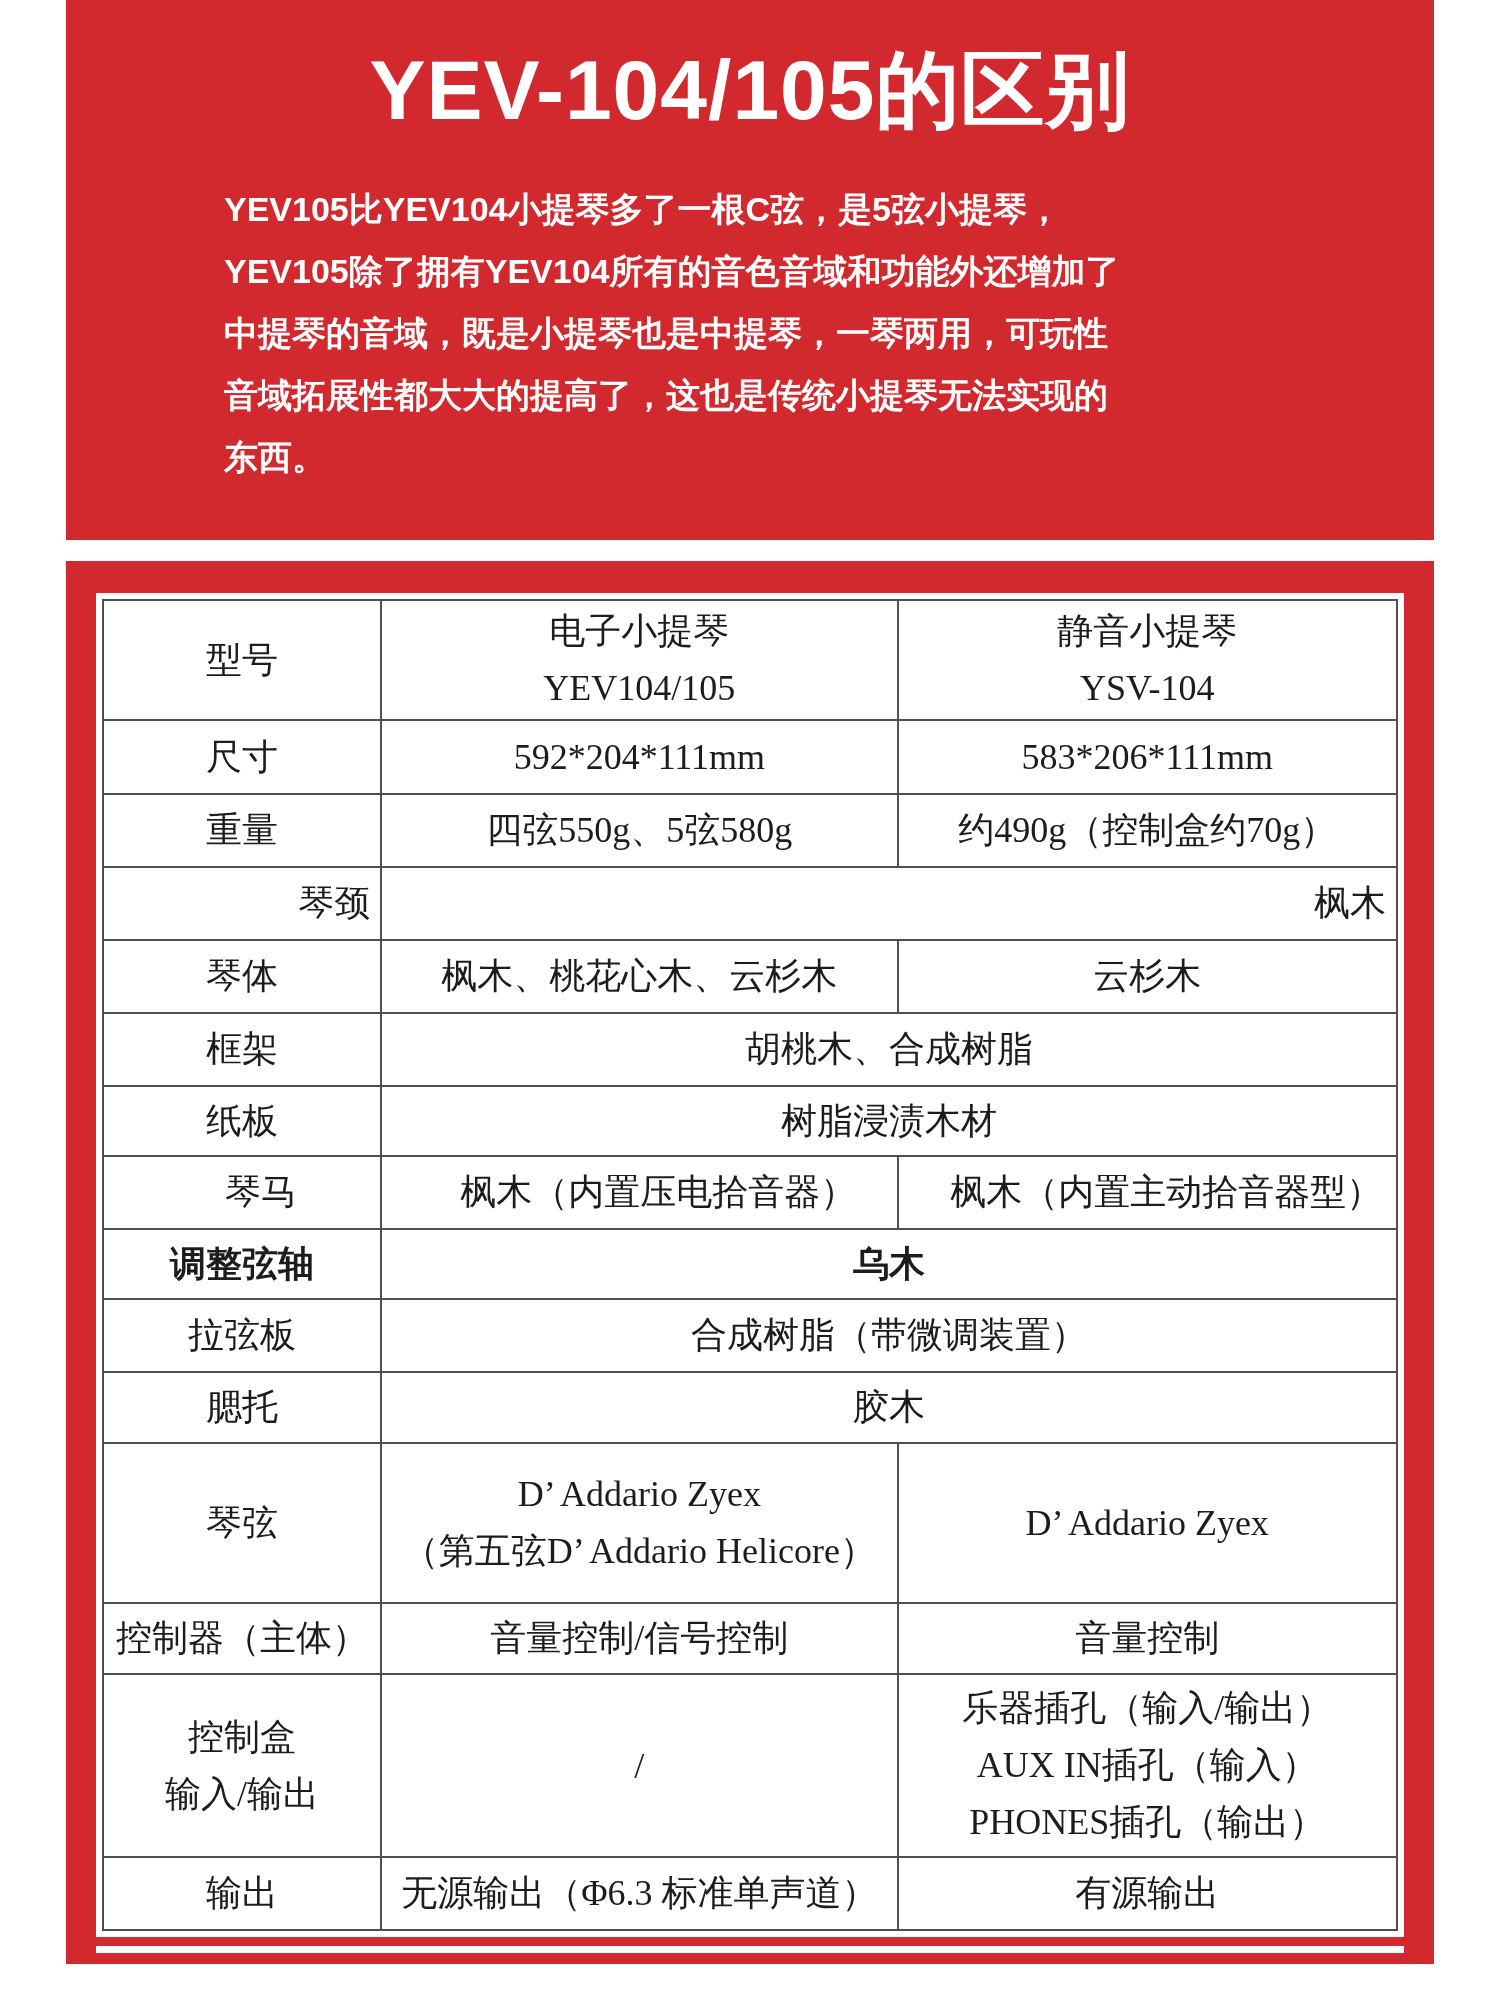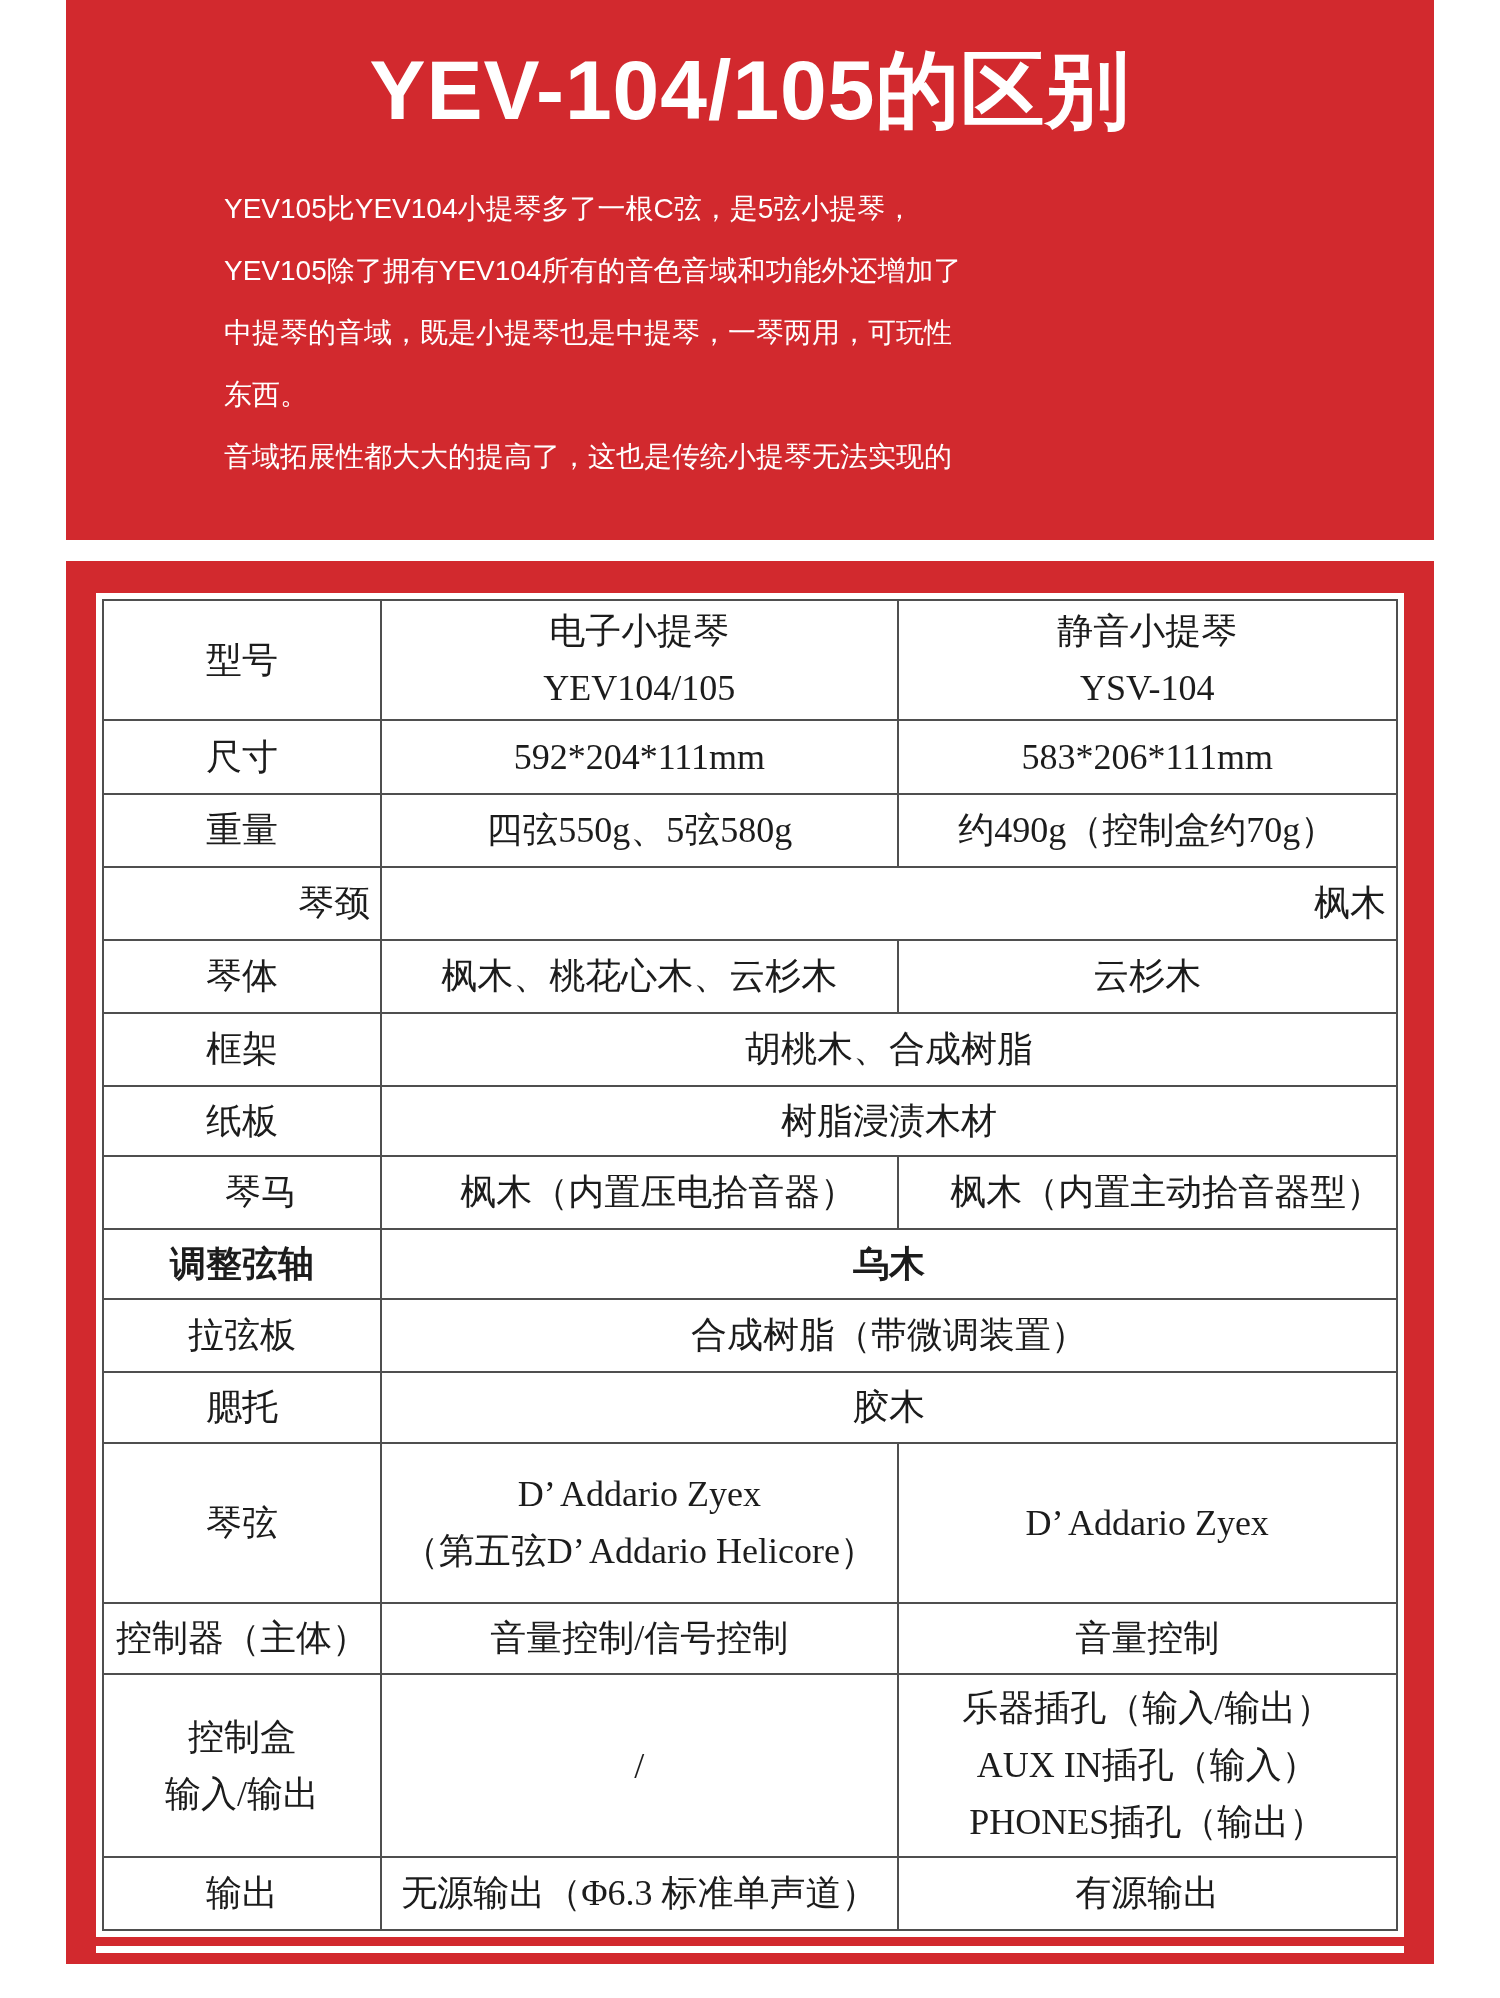--- a/index.html
+++ b/index.html
@@ -35,23 +35,23 @@
     font-family:"Liberation Sans", sans-serif;
     font-weight:800;
     font-size:84px;
     line-height:100px;
     letter-spacing:1px;
   }
   .hero-para{
     margin:38px 140px 0 158px;
     color:#ffffff;
     font-family:"Liberation Sans", sans-serif;
-    font-size:28px;
+    font-size:34px;
     line-height:62px;
-    font-weight:400;
+    font-weight:700;
   }
   
   .white-stripe{
     height:21px;
     background:#ffffff;
   }
   
   .frame{
     background:var(--red);
     padding:32px 30px 11px 30px;
@@ -108,22 +108,22 @@
 <body>
 
 <div class="page">
 
   <header class="hero">
     <h1 class="hero-title">YEV-104/105的区别</h1>
     <div class="hero-para">
       <div>YEV105比YEV104小提琴多了一根C弦，是5弦小提琴，</div>
       <div>YEV105除了拥有YEV104所有的音色音域和功能外还增加了</div>
       <div>中提琴的音域，既是小提琴也是中提琴，一琴两用，可玩性</div>
+      <div>音域拓展性都大大的提高了，这也是传统小提琴无法实现的</div>
       <div>东西。</div>
-      <div>音域拓展性都大大的提高了，这也是传统小提琴无法实现的</div>
     </div>
   </header>
 
   <div class="white-stripe"></div>
 
   <section class="frame">
     <div class="panel">
       <table class="spec">
         <colgroup>
           <col style="width:21.5%">

